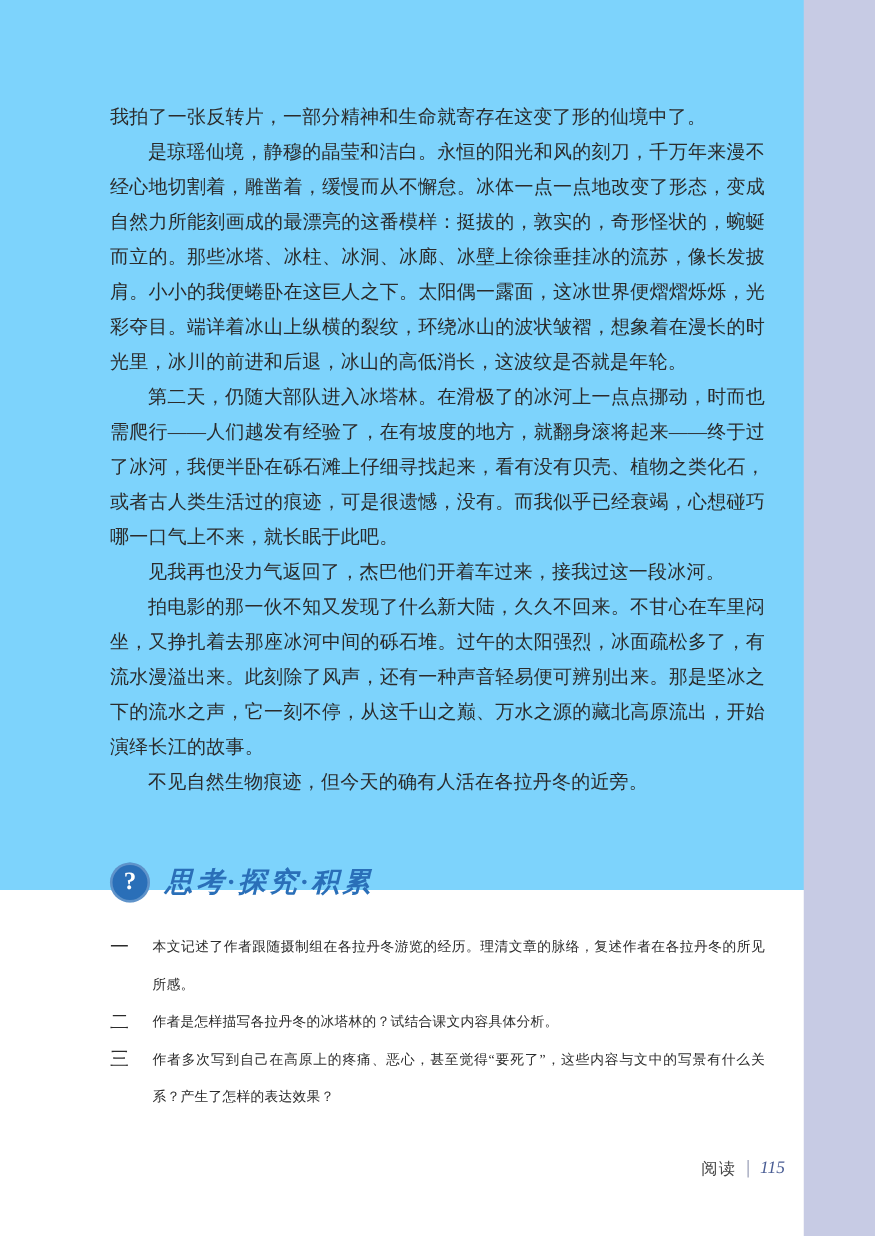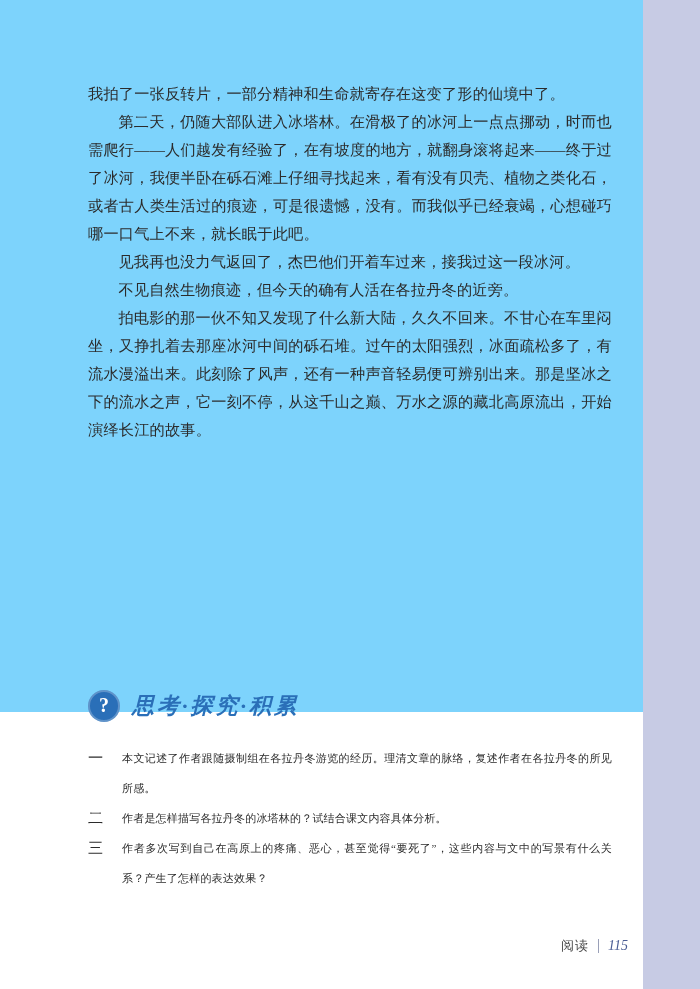--- a/index.html
+++ b/index.html
@@ -112,21 +112,21 @@
     width: 524px;
     text-align: center;
     letter-spacing: 0.5px;
   }
   .footer-lesson .lesson-title {
     margin-left: 8px;
   }
   .footer-right {
     position: absolute;
     right: 0;
-    top: 11px;
+    top: 0;
     display: flex;
     align-items: center;
   }
   .footer-section-label {
     color: #444444;
     letter-spacing: 1px;
   }
   .footer-divider {
     width: 1px;
     height: 14px;
@@ -141,24 +141,25 @@
 </style>
 </head>
 <body>
 
 <div class="page">
 
   <div class="side-band"></div>
 
   <div class="content">
     <p class="body-para no-indent">我拍了一张反转片，一部分精神和生命就寄存在这变了形的仙境中了。</p>
+    <p class="body-para">是琼瑶仙境，静穆的晶莹和洁白。永恒的阳光和风的刻刀，千万年来漫不经心地切割着，雕凿着，缓慢而从不懈怠。冰体一点一点地改变了形态，变成自然力所能刻画成的最漂亮的这番模样：挺拔的，敦实的，奇形怪状的，蜿蜒而立的。那些冰塔、冰柱、冰洞、冰廊、冰壁上徐徐垂挂冰的流苏，像长发披肩。小小的我便蜷卧在这巨人之下。太阳偶一露面，这冰世界便熠熠烁烁，光彩夺目。端详着冰山上纵横的裂纹，环绕冰山的波状皱褶，想象着在漫长的时光里，冰川的前进和后退，冰山的高低消长，这波纹是否就是年轮。</p>
     <p class="body-para">第二天，仍随大部队进入冰塔林。在滑极了的冰河上一点点挪动，时而也需爬行——人们越发有经验了，在有坡度的地方，就翻身滚将起来——终于过了冰河，我便半卧在砾石滩上仔细寻找起来，看有没有贝壳、植物之类化石，或者古人类生活过的痕迹，可是很遗憾，没有。而我似乎已经衰竭，心想碰巧哪一口气上不来，就长眠于此吧。</p>
     <p class="body-para">见我再也没力气返回了，杰巴他们开着车过来，接我过这一段冰河。</p>
+    <p class="body-para">拍电影的那一伙不知又发现了什么新大陆，久久不回来。不甘心在车里闷坐，又挣扎着去那座冰河中间的砾石堆。过午的太阳强烈，冰面疏松多了，有流水漫溢出来。此刻除了风声，还有一种声音轻易便可辨别出来。那是坚冰之下的流水之声，它一刻不停，从这千山之巅、万水之源的藏北高原流出，开始演绎长江的故事。</p>
     <p class="body-para">不见自然生物痕迹，但今天的确有人活在各拉丹冬的近旁。</p>
-    <p class="body-para">拍电影的那一伙不知又发现了什么新大陆，久久不回来。不甘心在车里闷坐，又挣扎着去那座冰河中间的砾石堆。过午的太阳强烈，冰面疏松多了，有流水漫溢出来。此刻除了风声，还有一种声音轻易便可辨别出来。那是坚冰之下的流水之声，它一刻不停，从这千山之巅、万水之源的藏北高原流出，开始演绎长江的故事。</p>
   </div>
 
   <div class="section-header">
     <div class="q-icon">?</div>
     <div class="section-title">思考·探究·积累</div>
   </div>
 
   <div class="questions">
     <div class="question">
       <span class="q-num">一</span>

